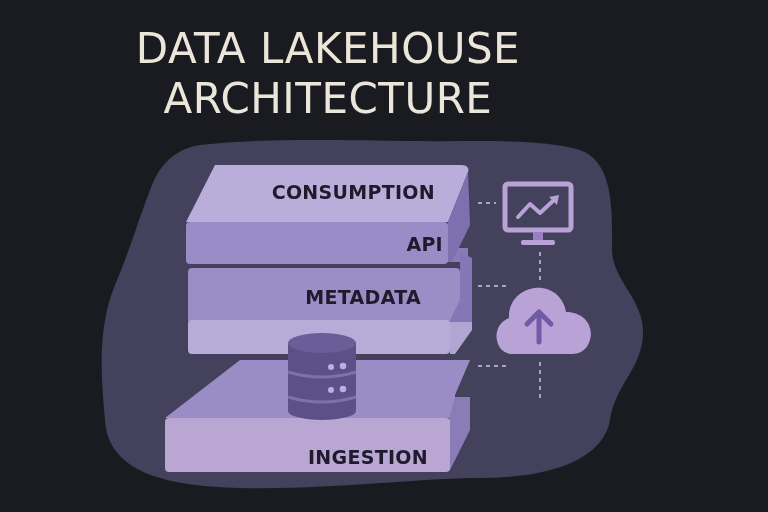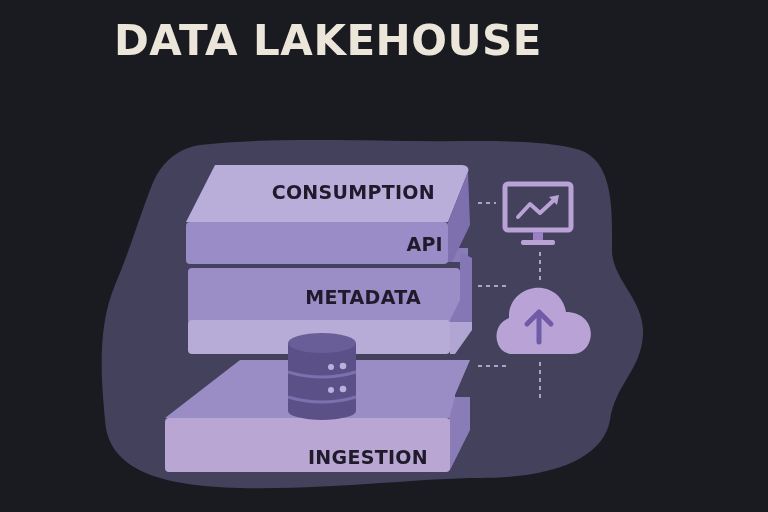--- a/index.html
+++ b/index.html
@@ -3,38 +3,39 @@
   <meta charset="utf-8">
   <style>
     html, body { margin: 0; padding: 0; }
     body {
       width: 768px; height: 512px; overflow: hidden;
       background: #1a1b20;
       font-family: "DejaVu Sans", "Liberation Sans", sans-serif;
       position: relative;
     }
     .title {
-      position: absolute; left: 0; top: 16px; width: 656px;
+      position: absolute; left: 0; top: 24px; width: 656px;
       text-align: center; color: #ece6da;
       font-family: "DejaVu Sans", sans-serif;
-      font-weight: bold; font-size: 42px; line-height: 50px;
+      font-weight: normal; font-size: 42px; line-height: 50px;
       letter-spacing: 0.5px;
     }
     svg.stage { position: absolute; left: 0; top: 0; }
     .layer-label {
       position: absolute; text-align: right; color: #1f1b2c;
       font-family: "DejaVu Sans", sans-serif; font-weight: bold;
       font-size: 19px; letter-spacing: 0.3px;
     }
   </style>
 </head>
 <body>
 
 <div class="title">
   <div>DATA LAKEHOUSE</div>
+  <div>ARCHITECTURE</div>
 </div>
 
 <svg class="stage" width="768" height="512" viewBox="0 0 768 512">
 
   <path fill="#44415c" d="M 200 145
        C 260 138, 330 140, 420 141
        C 480 142, 540 138, 580 150
        C 615 162, 612 215, 612 250
        C 612 280, 645 300, 643 335
        C 641 370, 615 385, 610 420

